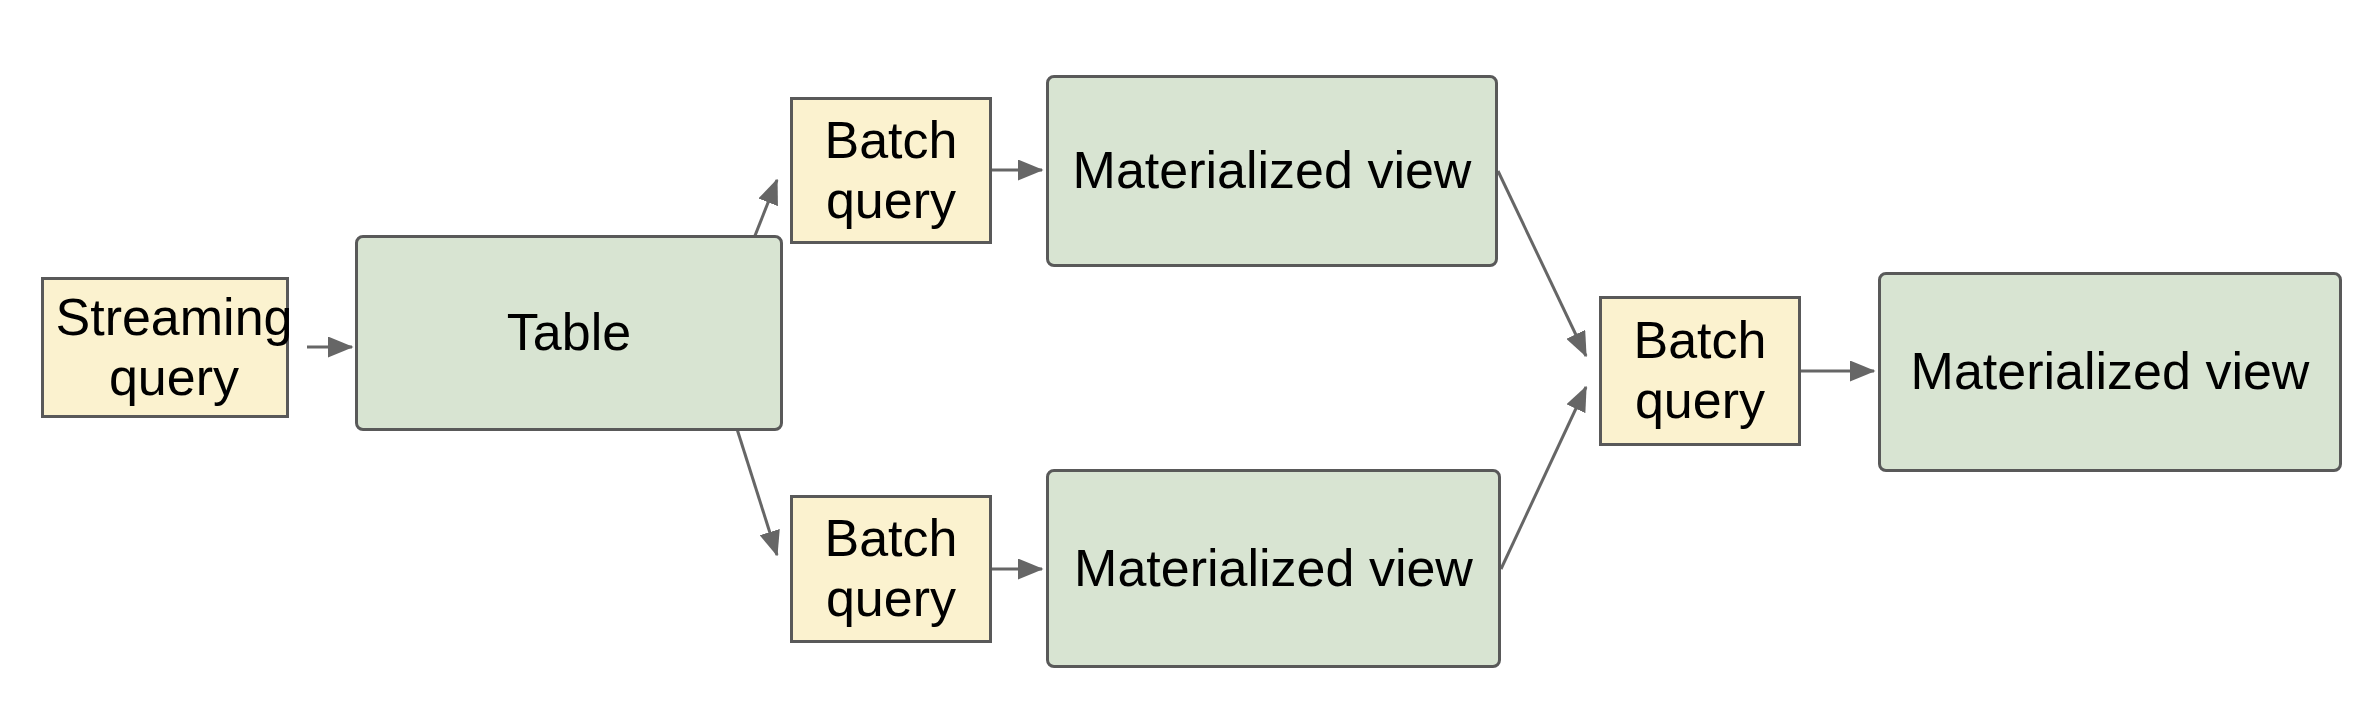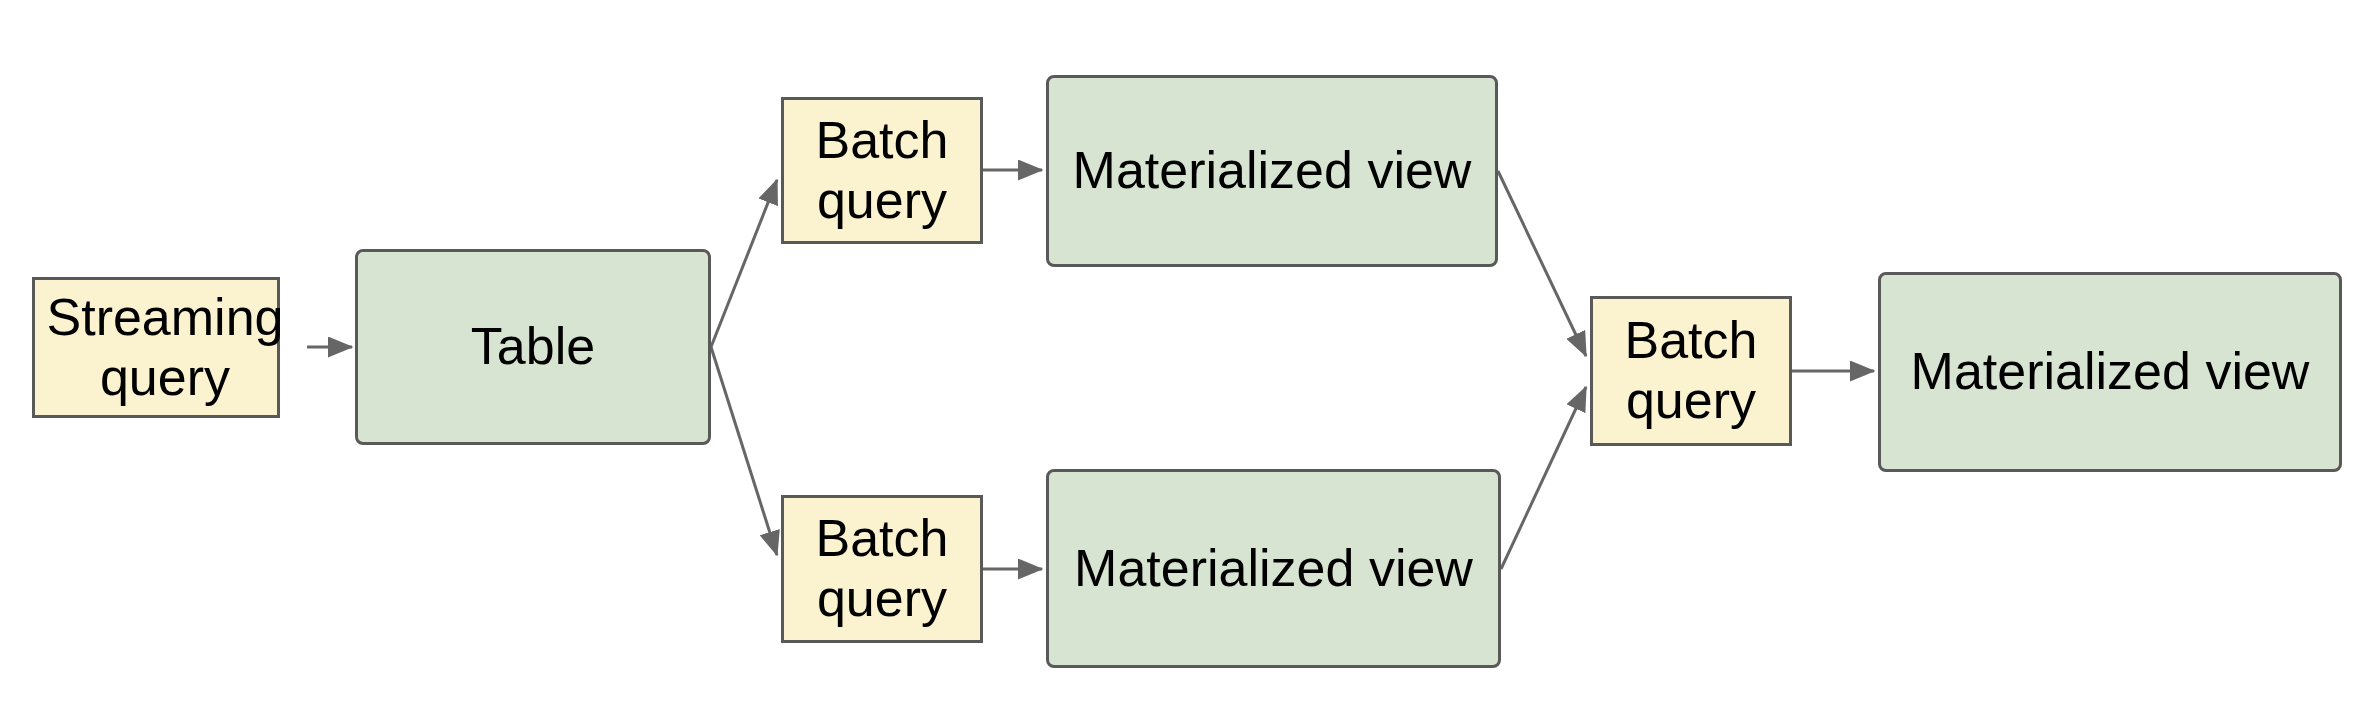--- a/index.html
+++ b/index.html
@@ -35,26 +35,26 @@
     display: flex;
     align-items: center;
     justify-content: center;
     text-align: center;
     border: 3px solid var(--node-border, #595959);
     color: var(--text, #000000);
     font-size: 52px;
     line-height: 1.15;
     padding: 0 10px;
   }
-  .node.query { background: var(--query-fill, #fbf2cf); }
+  .node.query { background: var(--query-fill, #fbf2cf); margin-left: 9px; }
   .node.store { background: var(--store-fill, #d8e4d2); border-radius: 8px; }
 
   
   .n-streaming    { left: 32px;   top: 277px; width: 248px; height: 141px; padding-left: 28px; }
-  .n-table        { left: 355px;  top: 249px; width: 356px; height: 196px; }
+  .n-table        { left: 355px;  top: 235px; width: 428px; height: 196px; }
   .n-batch-top    { left: 781px;  top: 97px;  width: 202px; height: 147px; }
   .n-mv-top       { left: 1046px; top: 75px;  width: 452px; height: 192px; }
   .n-batch-bottom { left: 781px;  top: 495px; width: 202px; height: 148px; }
   .n-mv-bottom    { left: 1046px; top: 469px; width: 455px; height: 199px; }
   .n-batch-final  { left: 1590px; top: 296px; width: 202px; height: 150px; }
   .n-mv-final     { left: 1878px; top: 272px; width: 464px; height: 200px; }
 </style>
 </head>
 <body>
 

